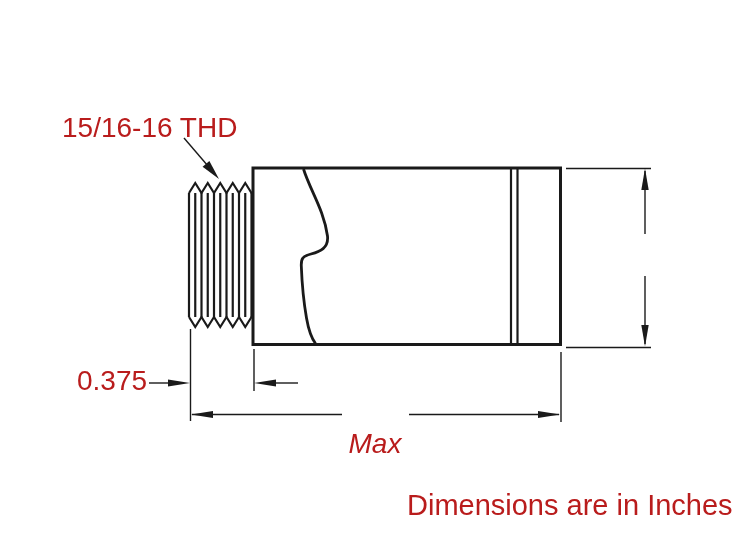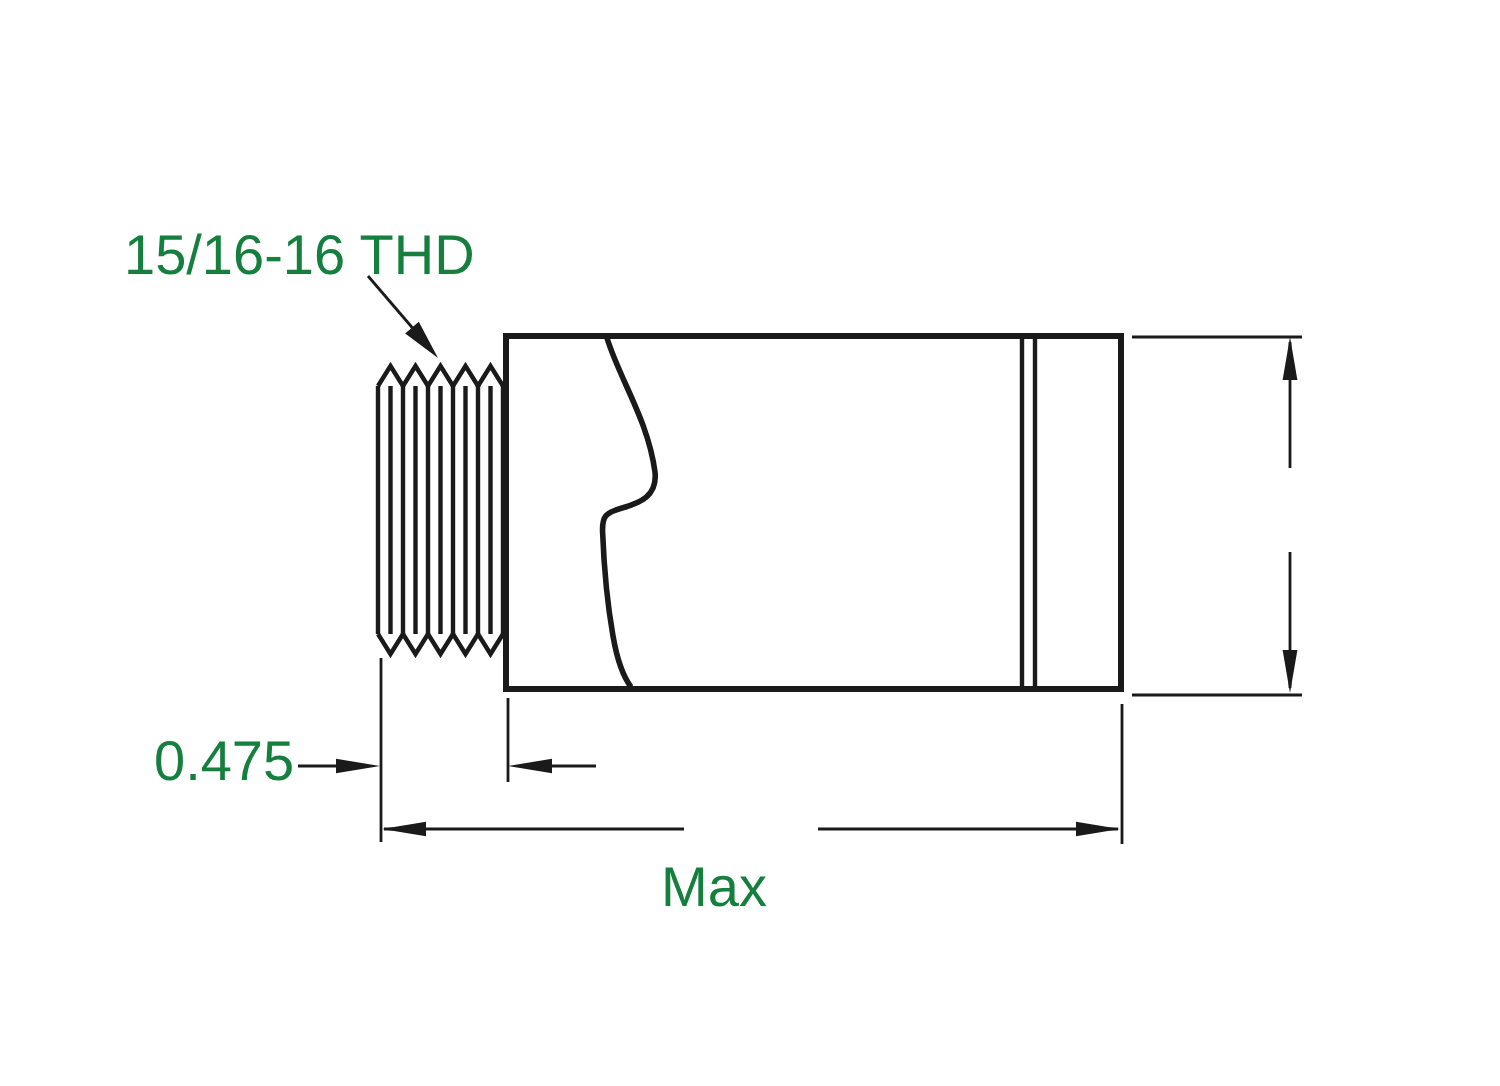--- a/index.html
+++ b/index.html
@@ -21,26 +21,26 @@
     left: 0;
     top: 0;
     width: 750px;
     height: 543px;
   }
   .lbl {
     position: absolute;
     font-size: 28px;
     line-height: 1;
     white-space: nowrap;
-    color: #15803d;
+    color: #b91c1c;
   }
   .lbl-thread-callout { left: 62px;  top: 114px; }
   .lbl-thread-length  { left: 77px;  top: 367px; }
   .lbl-overall-length { left: 330px; top: 402px; width: 90px; text-align: center; }
-  .lbl-overall-qual   { left: 312px; top: 430px; width: 90px; text-align: center; }
+  .lbl-overall-qual   { left: 330px; top: 430px; width: 90px; text-align: center; font-style: italic; }
   .lbl-diameter       { left: 605px; top: 240px; }
   .lbl-units          { left: 407px; top: 491px; font-size: 29px; }
 </style>
 </head>
 <body>
 
 <div class="canvas">
 
   <svg class="drawing-svg" viewBox="0 0 750 543" xmlns="http://www.w3.org/2000/svg">
 
@@ -96,19 +96,20 @@
         <line x1="232.75" y1="193" x2="232.75" y2="317"></line>
         <line x1="239" y1="193" x2="239" y2="317"></line>
         <line x1="245.25" y1="193" x2="245.25" y2="317"></line>
         <line x1="251.5" y1="193" x2="251.5" y2="317"></line>
       </g>
     </g>
   </svg>
 
   <div class="lbl lbl-thread-callout">15/16-16 THD</div>
 
-  <div class="lbl lbl-thread-length">0.475</div>
+  <div class="lbl lbl-thread-length">0.375</div>
 
 
   <div class="lbl lbl-overall-qual">Max</div>
 
 
+  <div class="lbl lbl-units">Dimensions are in Inches</div>
 </div>
 
 </body></html>

